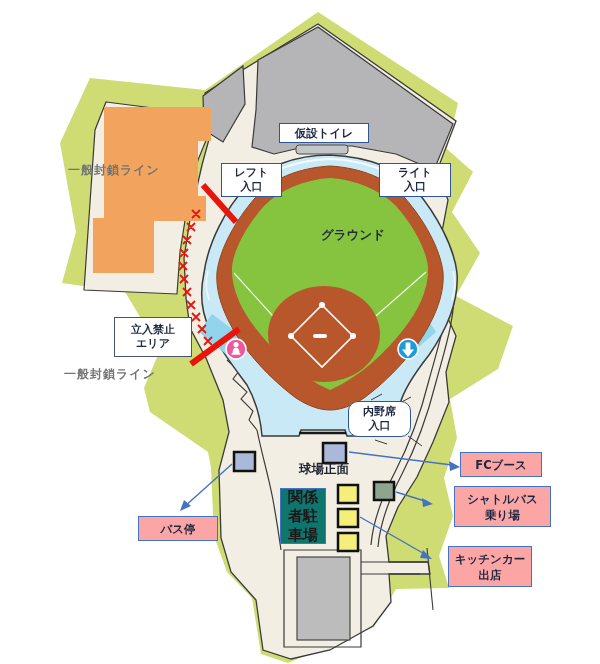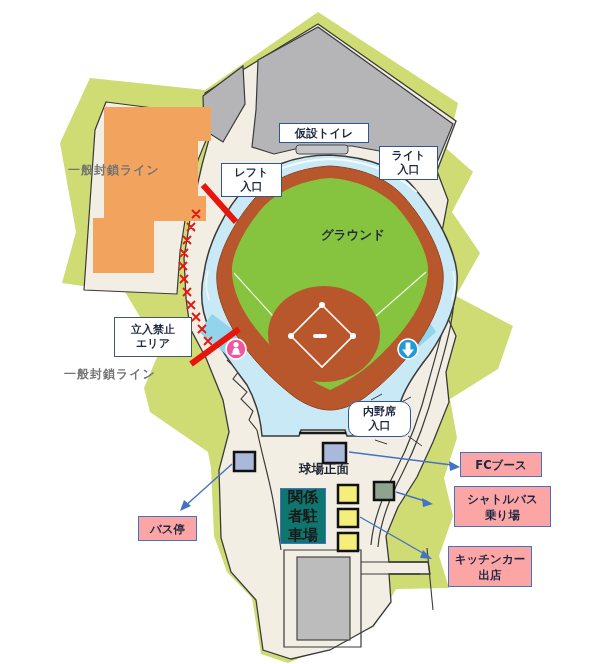--- a/index.html
+++ b/index.html
@@ -130,42 +130,42 @@
     <path d="M232,464 L184,507" fill="none"></path>
     <path d="M180,511 L184,500 L191,506 Z" stroke="none"></path>
   </g>
 </svg>
 
   <div class="lbl mapbox" style="left:279px;top:123px;width:90px;height:20px;font-size:11.5px;">仮設トイレ</div>
 
   <div class="lbl mapbox" style="left:221px;top:163px;width:61px;height:34px;">レフト
 入口</div>
 
-  <div class="lbl mapbox" style="left:379px;top:146px;width:59px;height:34px;">ライト
+  <div class="lbl mapbox" style="left:379px;top:163px;width:72px;height:34px;">ライト
 入口</div>
 
   <div class="lbl plain" style="left:280px;top:226px;width:80px;height:18px;margin-left:33px;">グラウンド</div>
 
   <div class="lbl mapbox" style="left:114px;top:305px;width:78px;height:40px;border-color:#44546a;margin-top:12px;">立入禁止
 エリア</div>
 
   <div class="lbl redtext" style="left:68px;top:160px;height:20px;">一般封鎖ライン</div>
 
   <div class="lbl redtext" style="left:64px;top:364px;height:20px;">一般封鎖ライン</div>
 
   <div class="lbl mapbox" style="left:348px;top:401px;width:63px;height:36px;border-radius:10px;">内野席
 入口</div>
 
   <div class="lbl plain" style="left:289px;top:460px;width:70px;height:18px;color:#1f2433;">球場正面</div>
 
   <div class="lbl pinkbox" style="left:280px;top:488px;width:46px;height:56px;">関係
 者駐
 車場</div>
 
-  <div class="lbl callout" style="left:138px;top:516px;width:59px;height:25px;">バス停</div>
+  <div class="lbl callout" style="left:138px;top:516px;width:80px;height:25px;">バス停</div>
 
   <div class="lbl callout" style="left:460px;top:452px;width:82px;height:25px;">FCブース</div>
 
   <div class="lbl callout" style="left:454px;top:486px;width:97px;height:41px;">シャトルバス
 乗り場</div>
 
   <div class="lbl callout" style="left:448px;top:546px;width:84px;height:41px;">キッチンカー
 出店</div>
 </div>
 

